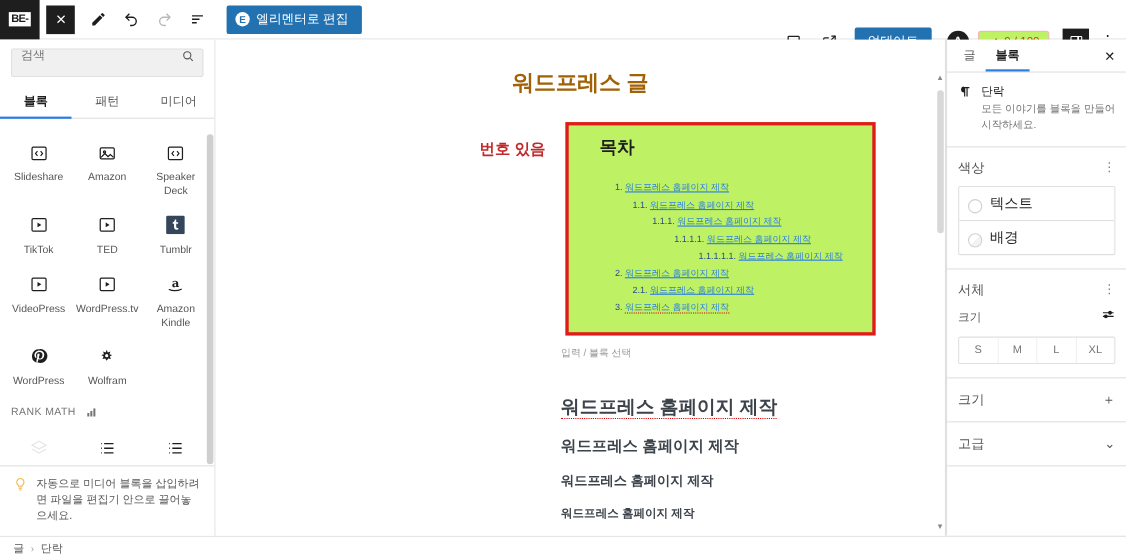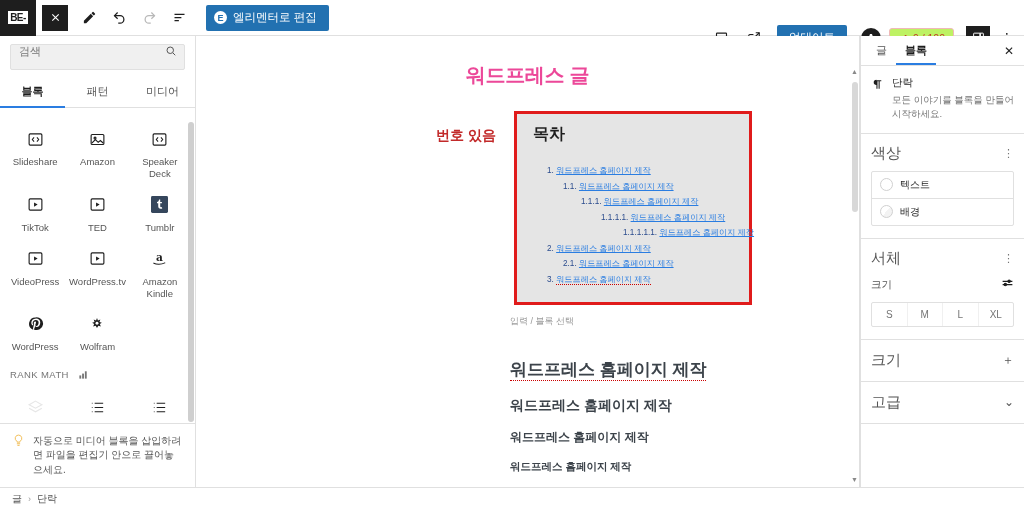--- a/index.html
+++ b/index.html
@@ -107,31 +107,31 @@
   .hint-bar .bulb { color: #f0b849; flex: 0 0 auto; }
   .ins-vscroll {
     position: absolute; right: 1px; top: 6px; width: 6px; bottom: 2px;
   }
   .ins-vscroll .thumb { position: absolute; top: 8px; width: 6px; height: 300px; background: #cfcfcf; border-radius: 3px; }
 
   
   .canvas-wrap { flex: 1; position: relative; overflow: hidden; background: #fff; border-right: 1px solid #e0e0e0; }
   .canvas { padding: 0; height: 100%; position: relative; }
   .post-title {
-    text-align: center; font-size: 20px; color: #ec4899; font-weight: bold;
+    text-align: center; font-size: 20px; color: #a16207; font-weight: bold;
     padding: 26px 0 20px; letter-spacing: -0.3px;
   }
   .annot-row { display: flex; align-items: flex-start; padding-left: 12px; }
   .annot-label {
     color: #c22a2a; font-size: 14px; font-weight: bold; white-space: nowrap;
     margin-top: 18px; margin-left: 228px;
   }
   .toc-box {
-    border: 3px solid #e01b1b; width: 238px; margin-left: 28px; padding: 10px 16px 14px;
-    background: #e5e5e5;
+    border: 3px solid #e01b1b; width: 282px; margin-left: 28px; padding: 10px 28px 14px;
+    background: #bef264;
   }
   .toc-title { font-size: 16px; font-weight: bold; color: #1e1e1e; margin-bottom: 18px; }
   .toc-list { list-style: none; }
   .toc-item { font-size: 8.2px; line-height: 1.9; white-space: nowrap; color: #2a4b8d; }
   .toc-item .num { color: #2a4b8d; }
   .toc-item a {
     color: #2a7de1; text-decoration: underline; cursor: pointer;
   }
   .toc-item.spell a { text-decoration: none; border-bottom: 1px dotted #c00; }
   .toc-item.lvl1 { padding-left: 14px; }
@@ -170,25 +170,25 @@
     border-bottom: 2px solid transparent; margin-bottom: -1px;
   }
   .set-tab.active { color: #1e1e1e; font-weight: bold; border-bottom-color: #2a7de1; }
   .set-close { margin-left: auto; color: #1e1e1e; cursor: pointer; font-size: 12px; padding: 0 4px; }
   .blk-card { display: flex; gap: 8px; padding: 10px 10px 12px; border-bottom: 1px solid #e0e0e0; }
   .blk-card .bc-ico { color: #1e1e1e; flex: 0 0 auto; margin-top: 1px; }
   .blk-card .bc-name { font-size: 10.5px; color: #1e1e1e; margin-bottom: 3px; }
   .blk-card .bc-desc { font-size: 9.5px; color: #757575; line-height: 1.45; }
   .panel { border-bottom: 1px solid #e0e0e0; padding: 10px 10px 12px; }
   .panel-head { display: flex; align-items: center; justify-content: space-between; margin-bottom: 8px; }
-  .panel-title { font-size: 15px; color: #555; }
+  .panel-title { font-size: 12px; color: #555; }
   .panel-menu { color: #757575; cursor: pointer; font-size: 11px; line-height: .6; }
   .color-list { border: 1px solid #e0e0e0; border-radius: 2px; overflow: hidden; }
   .color-row {
-    display: flex; align-items: flex-start; gap: 7px; padding: 6px 8px; font-size: 10px; color: #1e1e1e;
+    display: flex; align-items: flex-end; gap: 7px; padding: 6px 8px; font-size: 13px; color: #1e1e1e;
     cursor: pointer;
   }
   .color-row + .color-row { border-top: 1px solid #e0e0e0; }
   .swatch { width: 13px; height: 13px; border-radius: 50%; border: 1px solid #d0d0d0; background: #fff; }
   .swatch.bg { background: linear-gradient(135deg,#fff 0 50%, #f3f3f3 50% 100%); }
   .row-sb { display: flex; align-items: center; justify-content: space-between; }
   .sub-label { font-size: 10.5px; color: #555; }
   .size-seg { display: flex; border: 1px solid #e0e0e0; border-radius: 2px; margin-top: 8px; overflow: hidden; }
   .size-seg div {
     flex: 1; text-align: center; font-size: 10px; color: #757575; padding: 6px 0; cursor: pointer;

